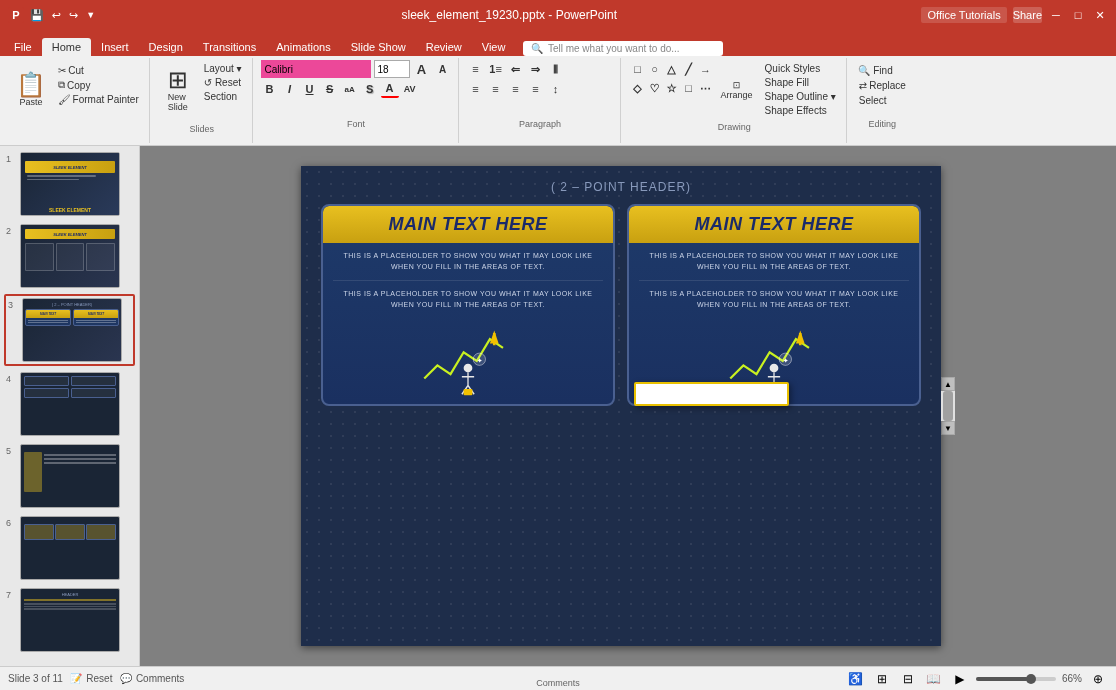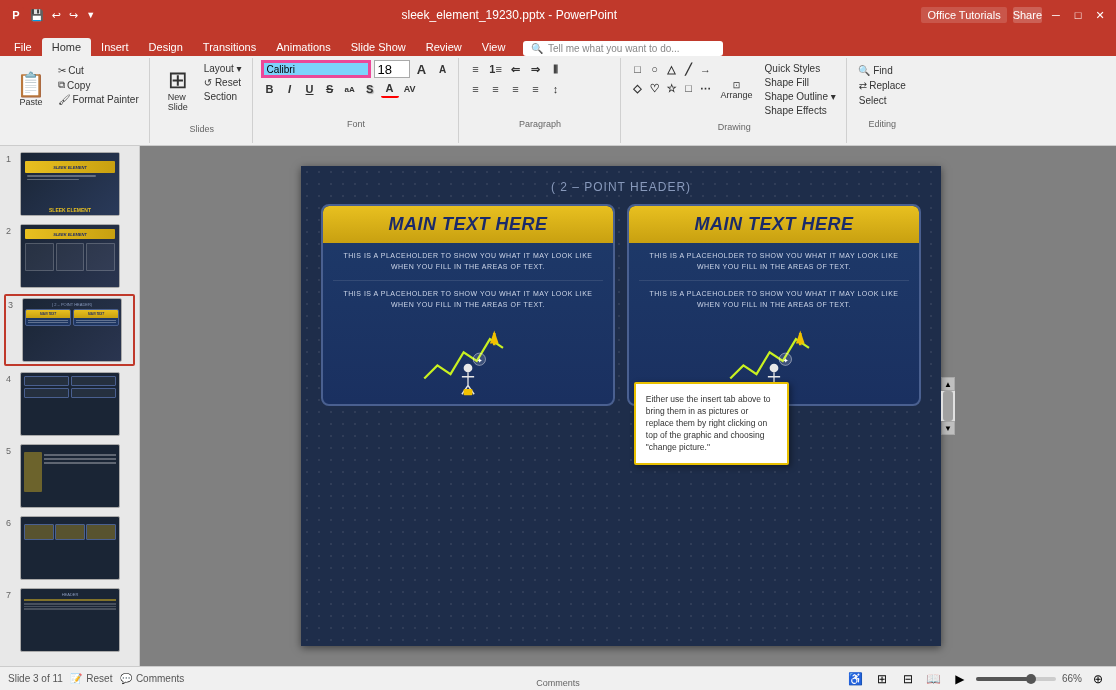--- a/index.html
+++ b/index.html
@@ -128,22 +128,22 @@
     .zoom-slider-fill { width: 65%; height: 100%; background: #555; border-radius: 2px; }
     .zoom-slider-thumb { width: 10px; height: 10px; background: #555; border-radius: 50%; position: absolute; top: -3px; left: 63%; cursor: pointer; }
 
     
     .chart-arrow { width: 100px; height: 70px; }
 
     
     #slide-panel::-webkit-scrollbar { width: 6px; }
     #slide-panel::-webkit-scrollbar-thumb { background: #aaa; border-radius: 3px; }
 
-    .font-box { width: 120px; height: 18px; border: 3px solid #ec4899; background: #7dd3fc; padding: 1px 3px; font-size: 10px; }
-    .font-size-box { width: 36px; height: 18px; border: 1px solid #aaa; background: white; padding: 1px 3px; font-size: 13px; }
+    .font-box { width: 120px; height: 18px; border: 1px solid #ec4899; background: #ec4899; padding: 1px 3px; font-size: 10px; }
+    .font-size-box { width: 36px; height: 18px; border: 1px solid #aaa; background: white; padding: 1px 3px; font-size: 10px; }
 
     .format-btn { width: 18px; height: 18px; display: flex; align-items: center; justify-content: center; font-size: 11px; font-weight: bold; cursor: pointer; border-radius: 2px; color: #333; }
 
     
     .mini-slide { width: 100%; height: 100%; position: relative; overflow: hidden; }
   </style>
 </head>
 <body>
 
 <div id="title-bar">
@@ -480,21 +480,20 @@
               <line x1="55" y1="68" x2="48" y2="78" stroke="#e8e8e8" stroke-width="1.5"></line>
               <line x1="55" y1="68" x2="62" y2="78" stroke="#e8e8e8" stroke-width="1.5"></line>
               <rect x="50" y="72" width="10" height="7" rx="1" fill="#f0c000"></rect>
             </svg>
           </div>
         </div>
 
       </div>
 
       <div id="slide-popup">
-        <div class="popup-body">Either use the insert tab above to bring them in as pictures or replace them by right clicking on top of the graphic and choosing "change picture."</div>
       </div>
 
     </div>
 
     <div id="slide-scrollbar-v">
       <div class="scrollbar-btn">▲</div>
       <div class="scrollbar-track">
         <div class="scrollbar-thumb"></div>
       </div>
       <div class="scrollbar-btn">▼</div>

